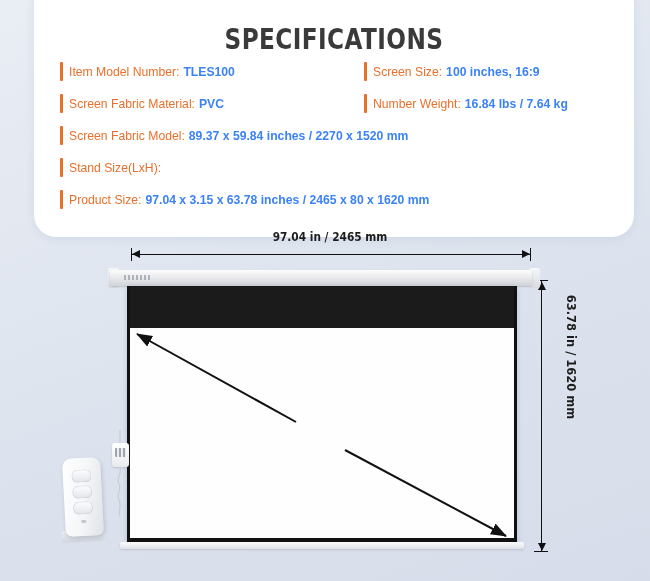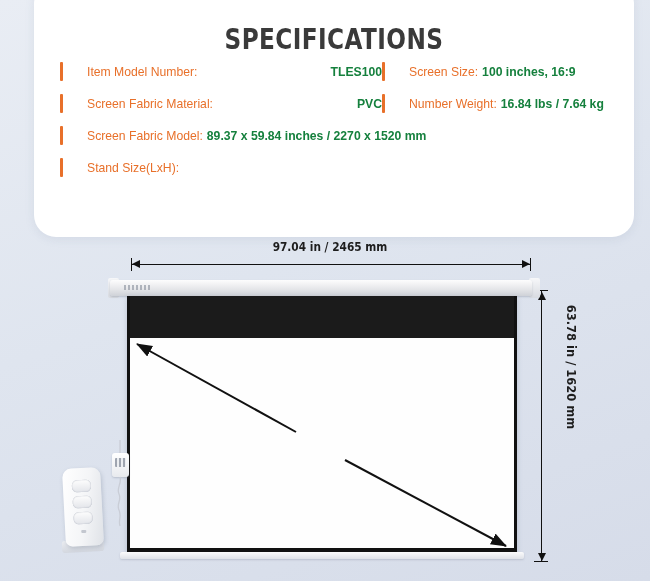--- a/index.html
+++ b/index.html
@@ -49,53 +49,52 @@
   .spec-line {
     display: flex;
     align-items: flex-start;
     margin-bottom: 9px;
     height: 23px;
   }
   .spec-item {
     position: relative;
     display: flex;
     align-items: center;
-    padding-left: 27px;
+    padding-left: 9px;
     height: 23px;
     white-space: nowrap;
-    justify-content: space-between;
   }
   .spec-item::before {
     content: "";
     position: absolute;
     left: 0;
     top: 2px;
     width: 3px;
     height: 19px;
     background: #e8702a;
     border-radius: 1px;
   }
   .spec-item.col-a { width: 295px; }
   .spec-label {
     color: #e8702a;
     font-size: 12.2px;
     font-weight: 500;
   }
   .spec-value {
-    color: #15803d;
+    color: #3b82f6;
     font-size: 12.2px;
     font-weight: bold;
     margin-left: 4px;
   }
 
   
   .diagram {
     position: absolute;
     left: 0;
-    top: 240px;
+    top: 230px;
     width: 650px;
     height: 341px;
   }
 
   
   .dim-top-label {
     position: absolute;
     left: 130px;
     top: 0px;
     width: 400px;
@@ -349,20 +348,26 @@
         <span class="spec-value">89.37 x 59.84 inches / 2270 x 1520 mm</span>
       </div>
     </div>
 
     <div class="spec-line">
       <div class="spec-item">
         <span class="spec-label">Stand Size(LxH):</span>
       </div>
     </div>
 
+    <div class="spec-line">
+      <div class="spec-item">
+        <span class="spec-label">Product Size:</span>
+        <span class="spec-value">97.04 x 3.15 x 63.78 inches / 2465 x 80 x 1620 mm</span>
+      </div>
+    </div>
 
   </div>
 </div>
 
 <div class="diagram">
 
   <div class="dim-top-label">97.04 in / 2465 mm</div>
   <div class="dim-top-line"></div>
   <div class="dim-cap left"></div>
   <div class="dim-cap right"></div>

